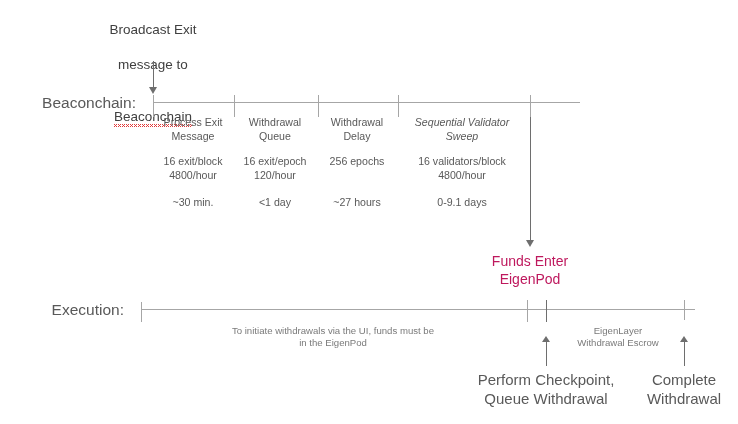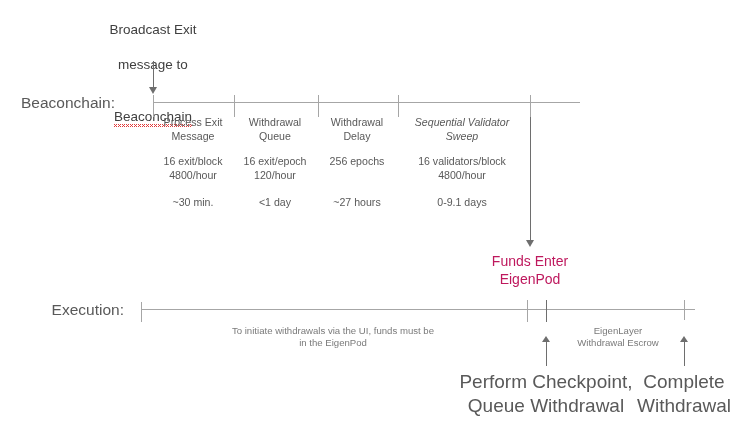--- a/index.html
+++ b/index.html
@@ -78,21 +78,21 @@
   }
   .mid-note {
     font-size: 9.6px;
     color: #7a7a7a;
   }
   .esc-note {
     font-size: 9.6px;
     color: #7a7a7a;
   }
   .bottom-label {
-    font-size: 19px;
+    font-size: 15px;
     color: #595959;
   }
   .funds-label {
     font-size: 14px;
     color: #be185d;
   }
   .spell {
     display: inline-block;
     position: relative;
   }
@@ -118,21 +118,21 @@
     <div>Broadcast Exit</div>
     <div>message to</div>
     <div>
       <span class="spell">Beaconchain</span>
     </div>
   </div>
 
   <div class="vline-dark" style="left:153px; top:61px; height:28px;"></div>
   <div class="arrow-head-down" style="left:153px; top:87px;"></div>
 
-  <div class="lane-label" style="left:0px; top:103px; width:136px;text-align:center;">Beaconchain:</div>
+  <div class="lane-label" style="left:0px; top:103px; width:136px;">Beaconchain:</div>
 
   <div class="hline" style="left:153px; top:102px; width:427px;"></div>
 
   <div class="vtick" style="left:153px; top:95px; height:22px;"></div>
   <div class="vtick" style="left:234px; top:95px; height:22px;"></div>
   <div class="vtick" style="left:318px; top:95px; height:22px;"></div>
   <div class="vtick" style="left:398px; top:95px; height:22px;"></div>
   <div class="vtick" style="left:530px; top:95px; height:22px;"></div>
 
   <div class="ctext seg-title" style="left:193px; top:116px; width:110px;">Process Exit

